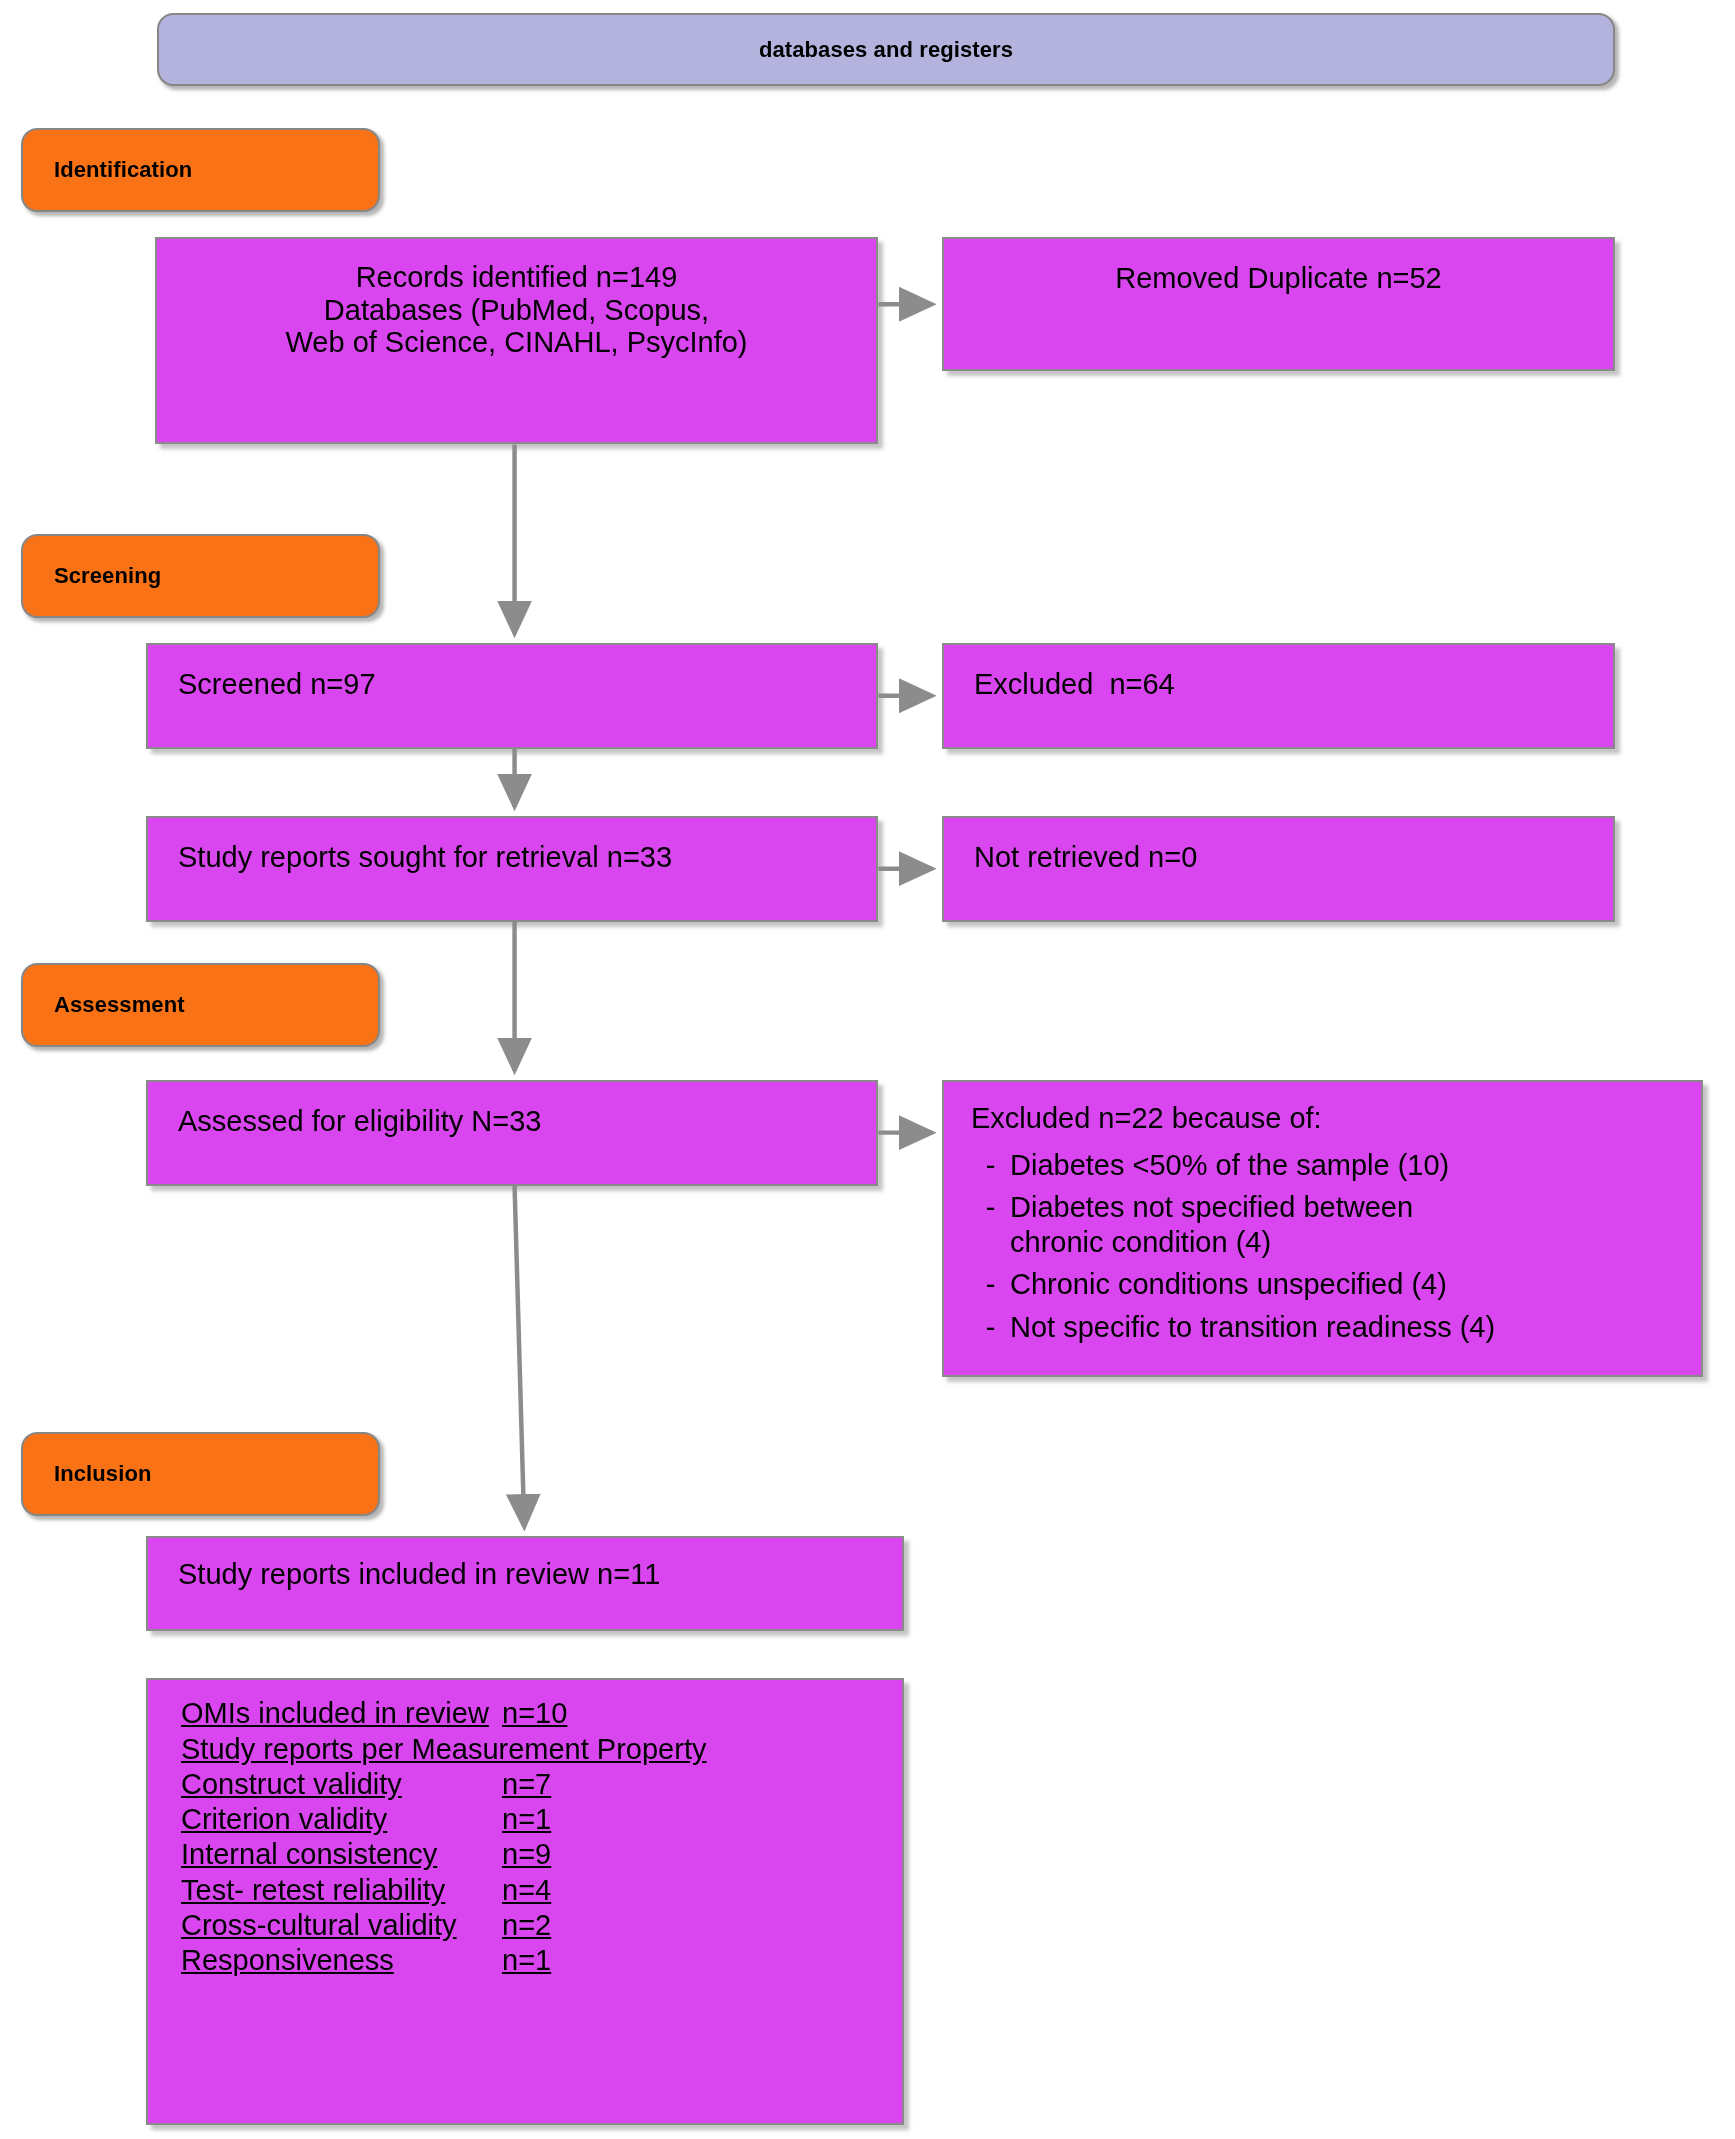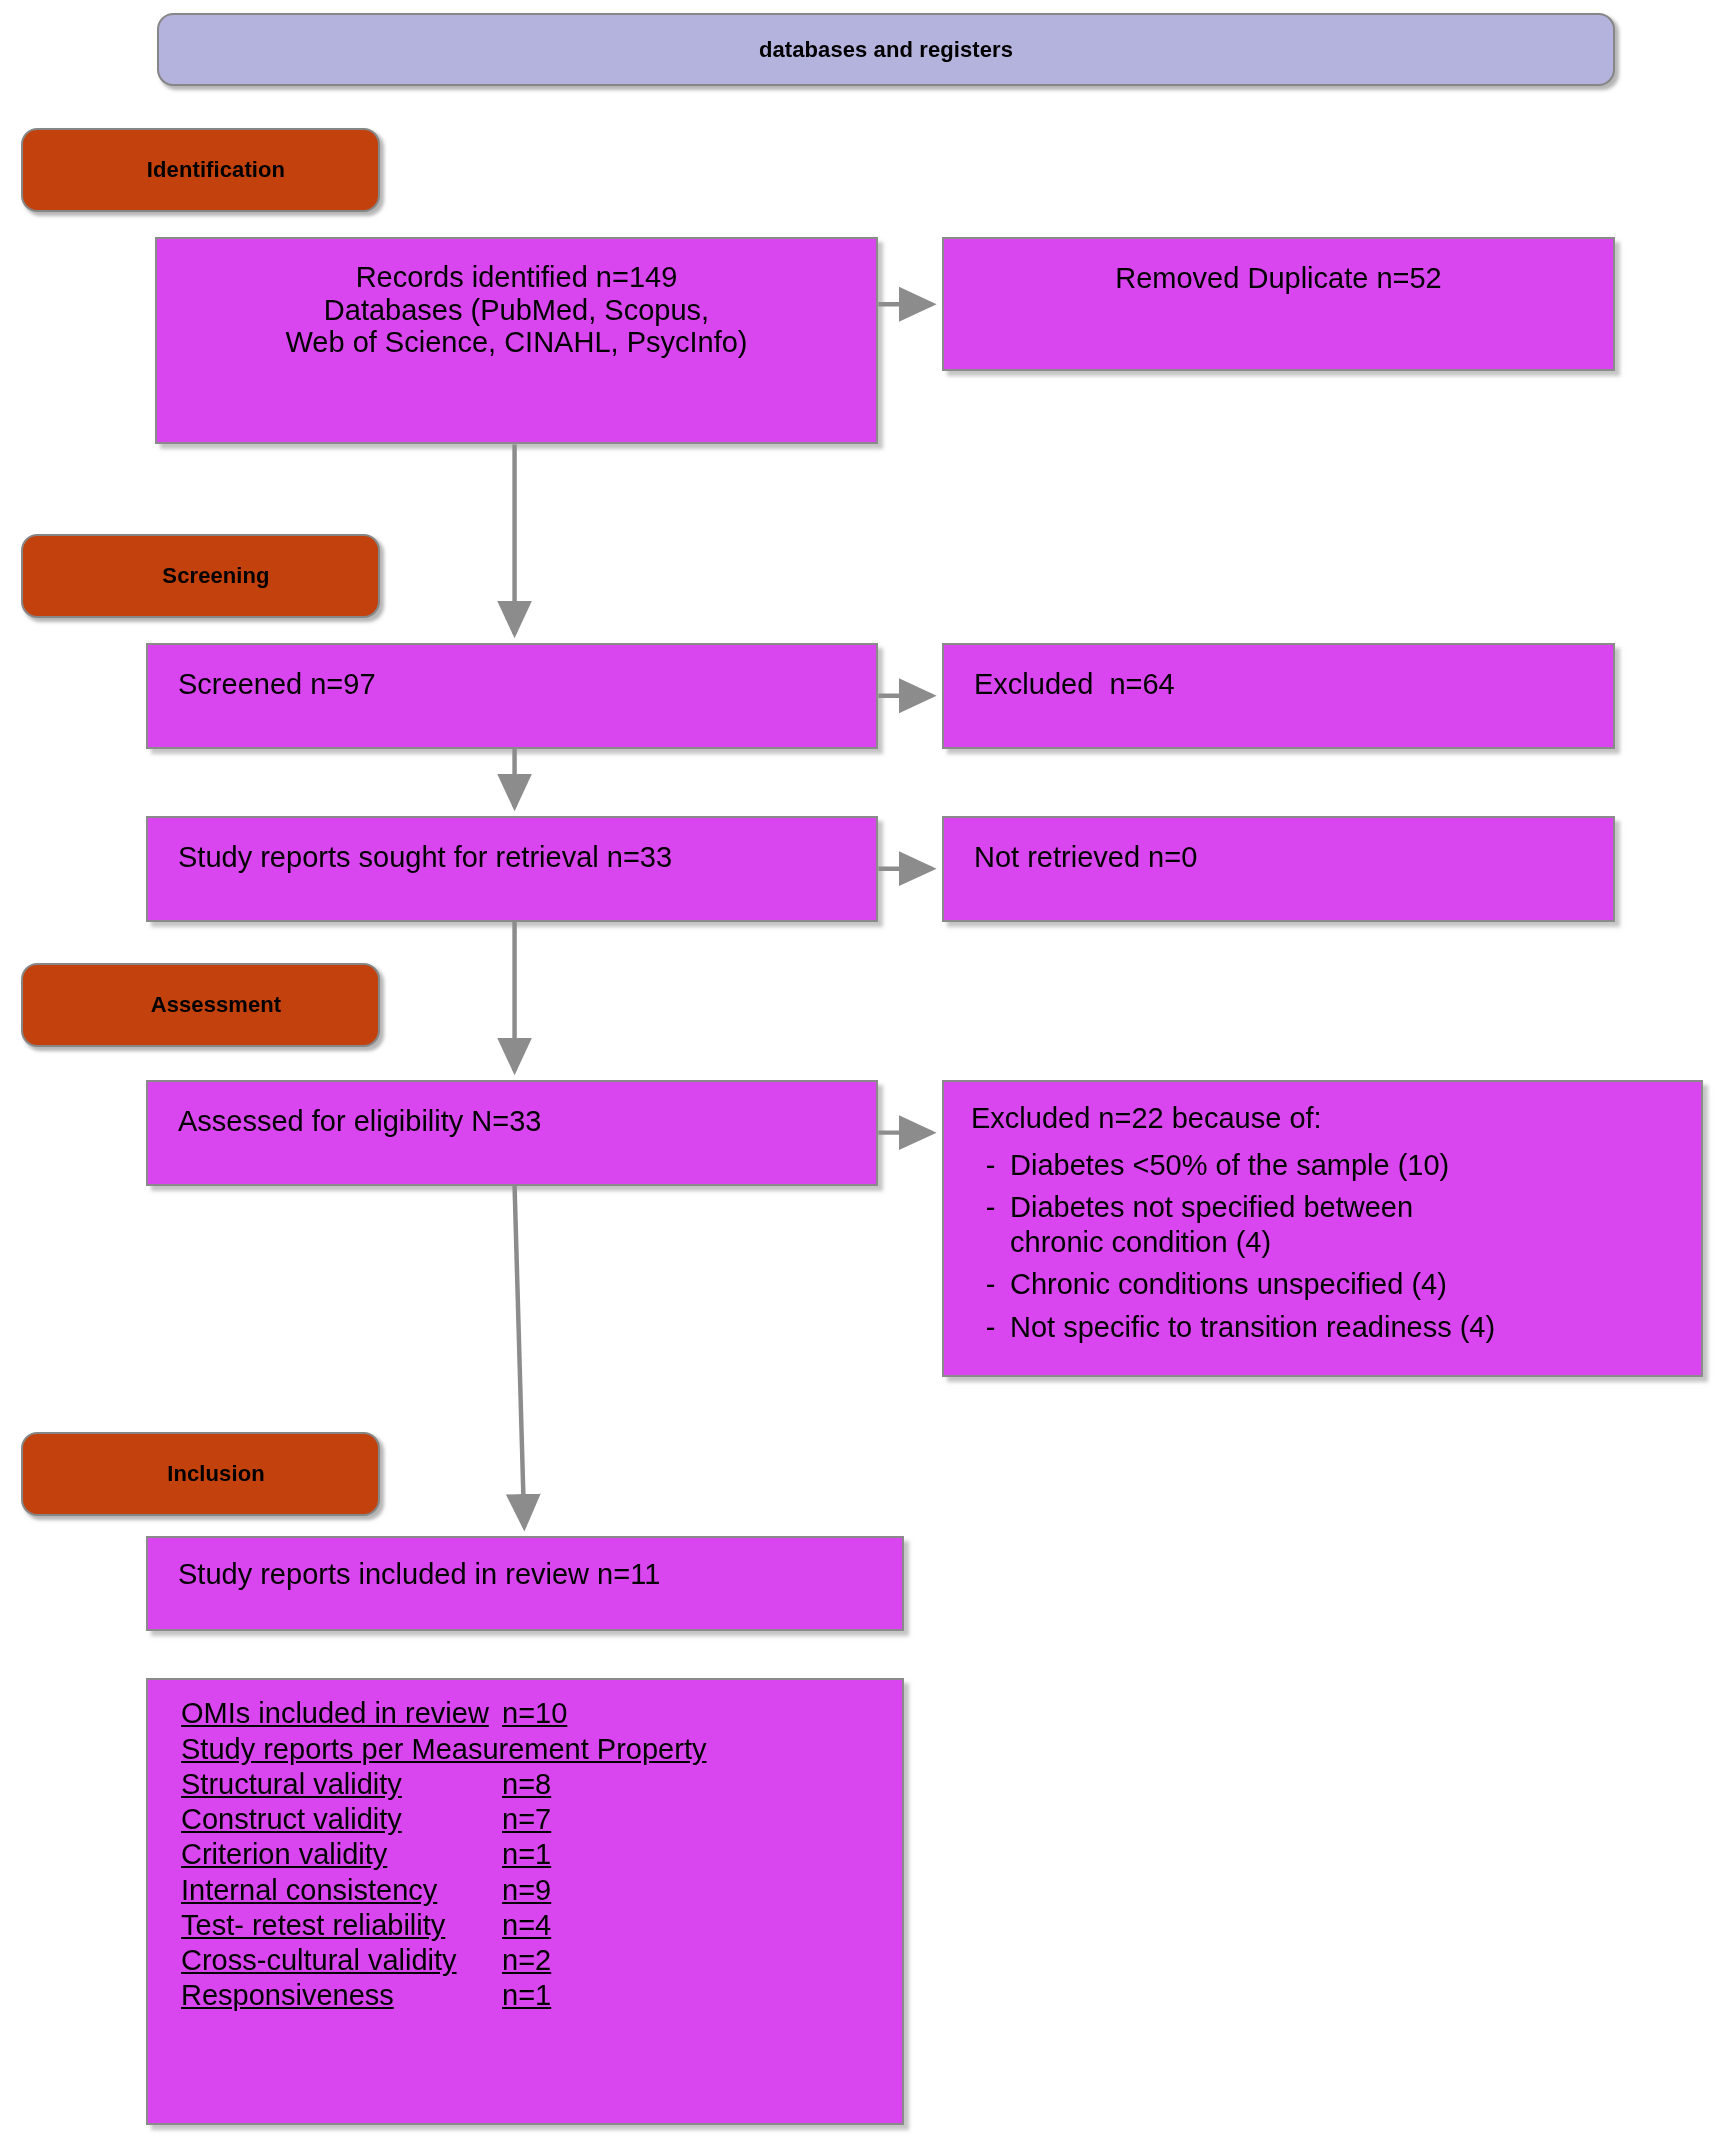--- a/index.html
+++ b/index.html
@@ -38,22 +38,22 @@
 
   .banner {
     background: #b4b3dd;
     justify-content: center;
   }
   .banner .pill-text {
     text-align: center;
   }
 
   .stage {
-    background: #c2410c;
-    justify-content: center;
+    background: #f97316;
+    justify-content: flex-start;
   }
   .stage .pill-text {
     padding-left: 31px;
   }
 
   
   .box {
     background: #d946ef;
     border: 2.2px solid #8a8a8a;
     box-shadow: 4.5px 4.5px 3.7px rgba(150,150,150,0.55);
@@ -212,24 +212,20 @@
 
 <div class="node box" style="left:146px; top:1678px; width:758px; height:447px;">
   <div class="mp-list" id="mp-list">
       <div class="mp-row">
         <span class="mp-name">OMIs included in review</span>
         <span class="mp-n">n=10</span>
       </div>
       <div class="mp-row full">
         <span class="mp-name">Study reports per Measurement Property</span>
         <span class="mp-n"></span>
-      </div>
-      <div class="mp-row">
-        <span class="mp-name">Structural validity</span>
-        <span class="mp-n">n=8</span>
       </div>
       <div class="mp-row">
         <span class="mp-name">Construct validity</span>
         <span class="mp-n">n=7</span>
       </div>
       <div class="mp-row">
         <span class="mp-name">Criterion validity</span>
         <span class="mp-n">n=1</span>
       </div>
       <div class="mp-row">

